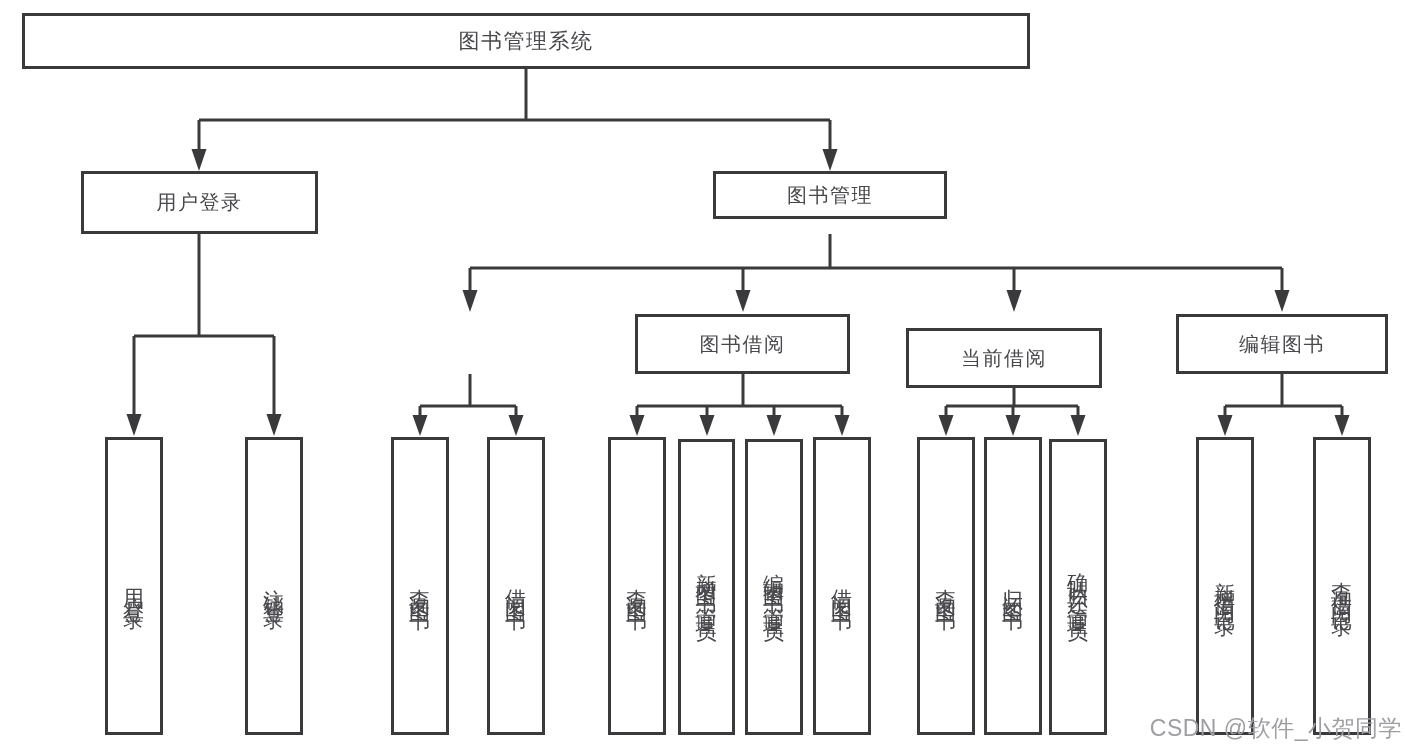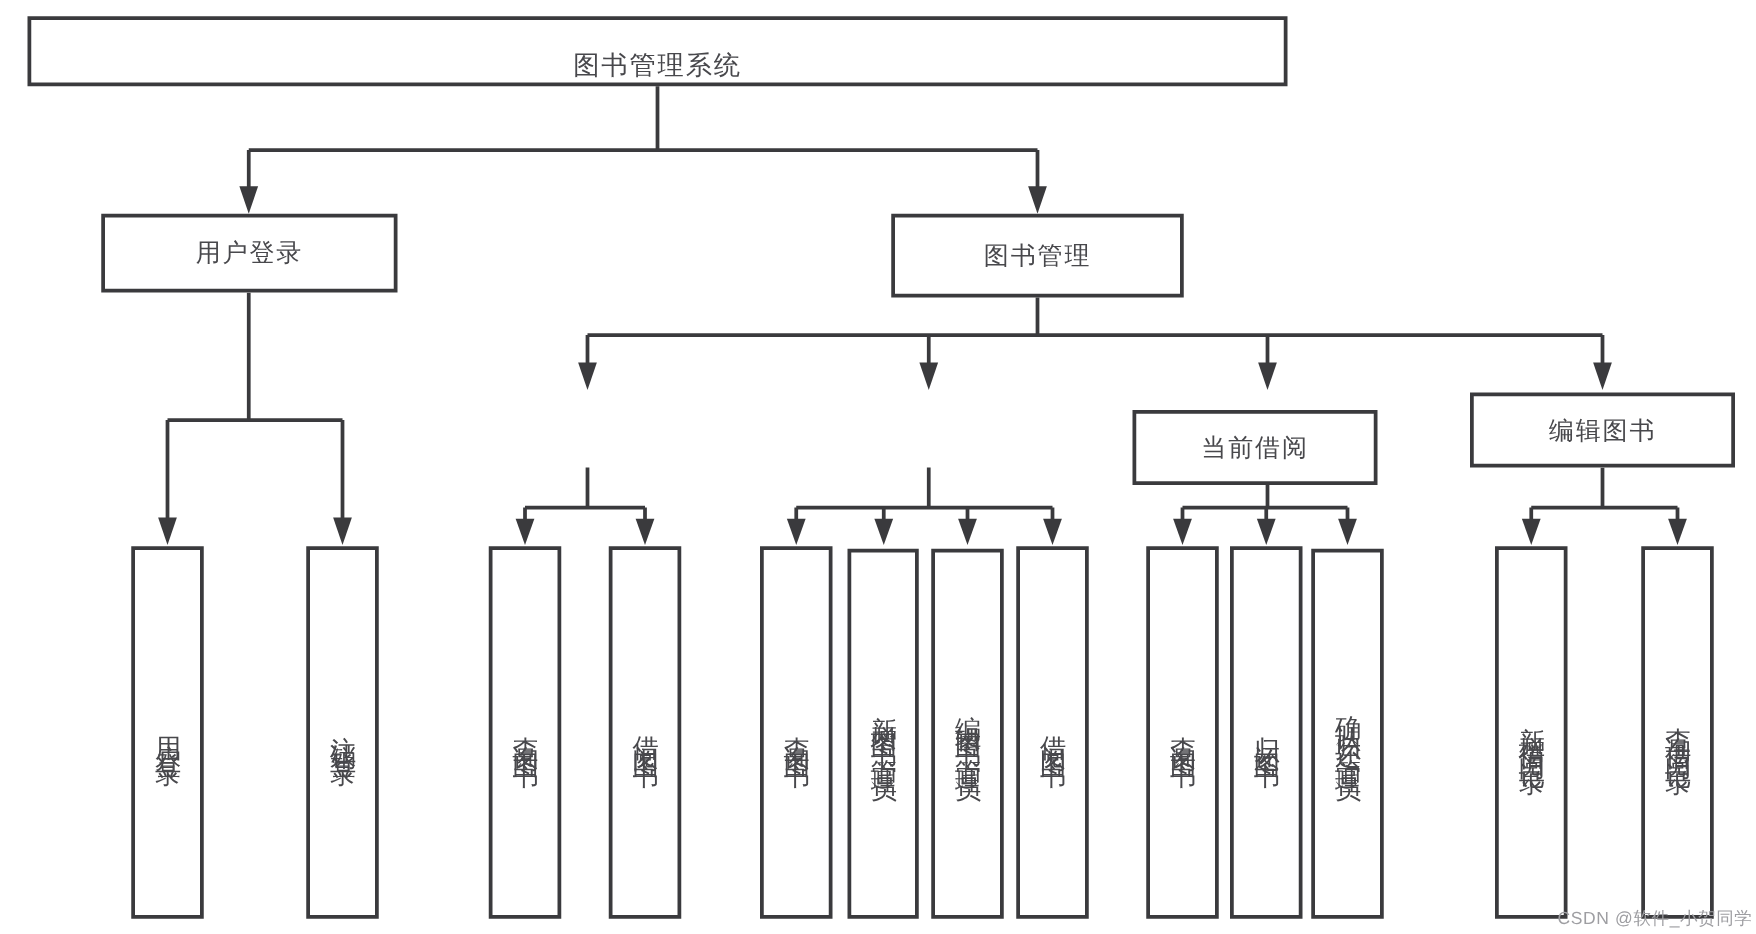--- a/index.html
+++ b/index.html
@@ -52,21 +52,21 @@
     letter-spacing: 7px;
     line-height: 1;
     color: var(--text);
   }
 
   .watermark {
     position: absolute;
     right: 3px;
     bottom: 3px;
     z-index: 2;
-    font-size: 14px;
+    font-size: 23px;
     color: var(--wm);
     letter-spacing: 0.5px;
   }
 </style>
 </head>
 <body>
 
 <div class="canvas">
 
   <svg class="edges" width="1405" height="747" viewBox="0 0 1405 747">
@@ -138,31 +138,34 @@
     <g>
       <line x1="1282" y1="374" x2="1282" y2="406"></line>
       <line x1="1225" y1="406" x2="1342" y2="406"></line>
       <line x1="1225" y1="406" x2="1225" y2="416"></line>
       <polygon points="1217.5,415 1232.5,415 1225,436"></polygon>
       <line x1="1342" y1="406" x2="1342" y2="416"></line>
       <polygon points="1334.5,415 1349.5,415 1342,436"></polygon>
     </g>
   </svg>
 
-  <div class="node h root" style="left:22px; top:13px; width:1008px; height:56px;align-items:flex-end;">
+  <div class="node h root" style="left:22px; top:13px; width:1008px; height:56px;">
     <span>图书管理系统</span>
   </div>
 
   <div class="node h" style="left:81px; top:171px; width:237px; height:63px;">
     <span>用户登录</span>
   </div>
-  <div class="node h" style="left:713px; top:171px; width:234px; height:67px;">
+  <div class="node h" style="left:713px; top:171px; width:234px; height:48px;">
     <span>图书管理</span>
   </div>
 
+  <div class="node h" style="left:635px; top:314px; width:215px; height:60px;">
+    <span>图书借阅</span>
+  </div>
   <div class="node h" style="left:906px; top:328px; width:196px; height:60px;">
     <span>当前借阅</span>
   </div>
   <div class="node h" style="left:1176px; top:314px; width:212px; height:60px;">
     <span>编辑图书</span>
   </div>
 
   <div class="node leaf" style="left:105px; top:437px; width:58px; height:298px;">
     <span class="vtext">用户登录</span>
   </div>

